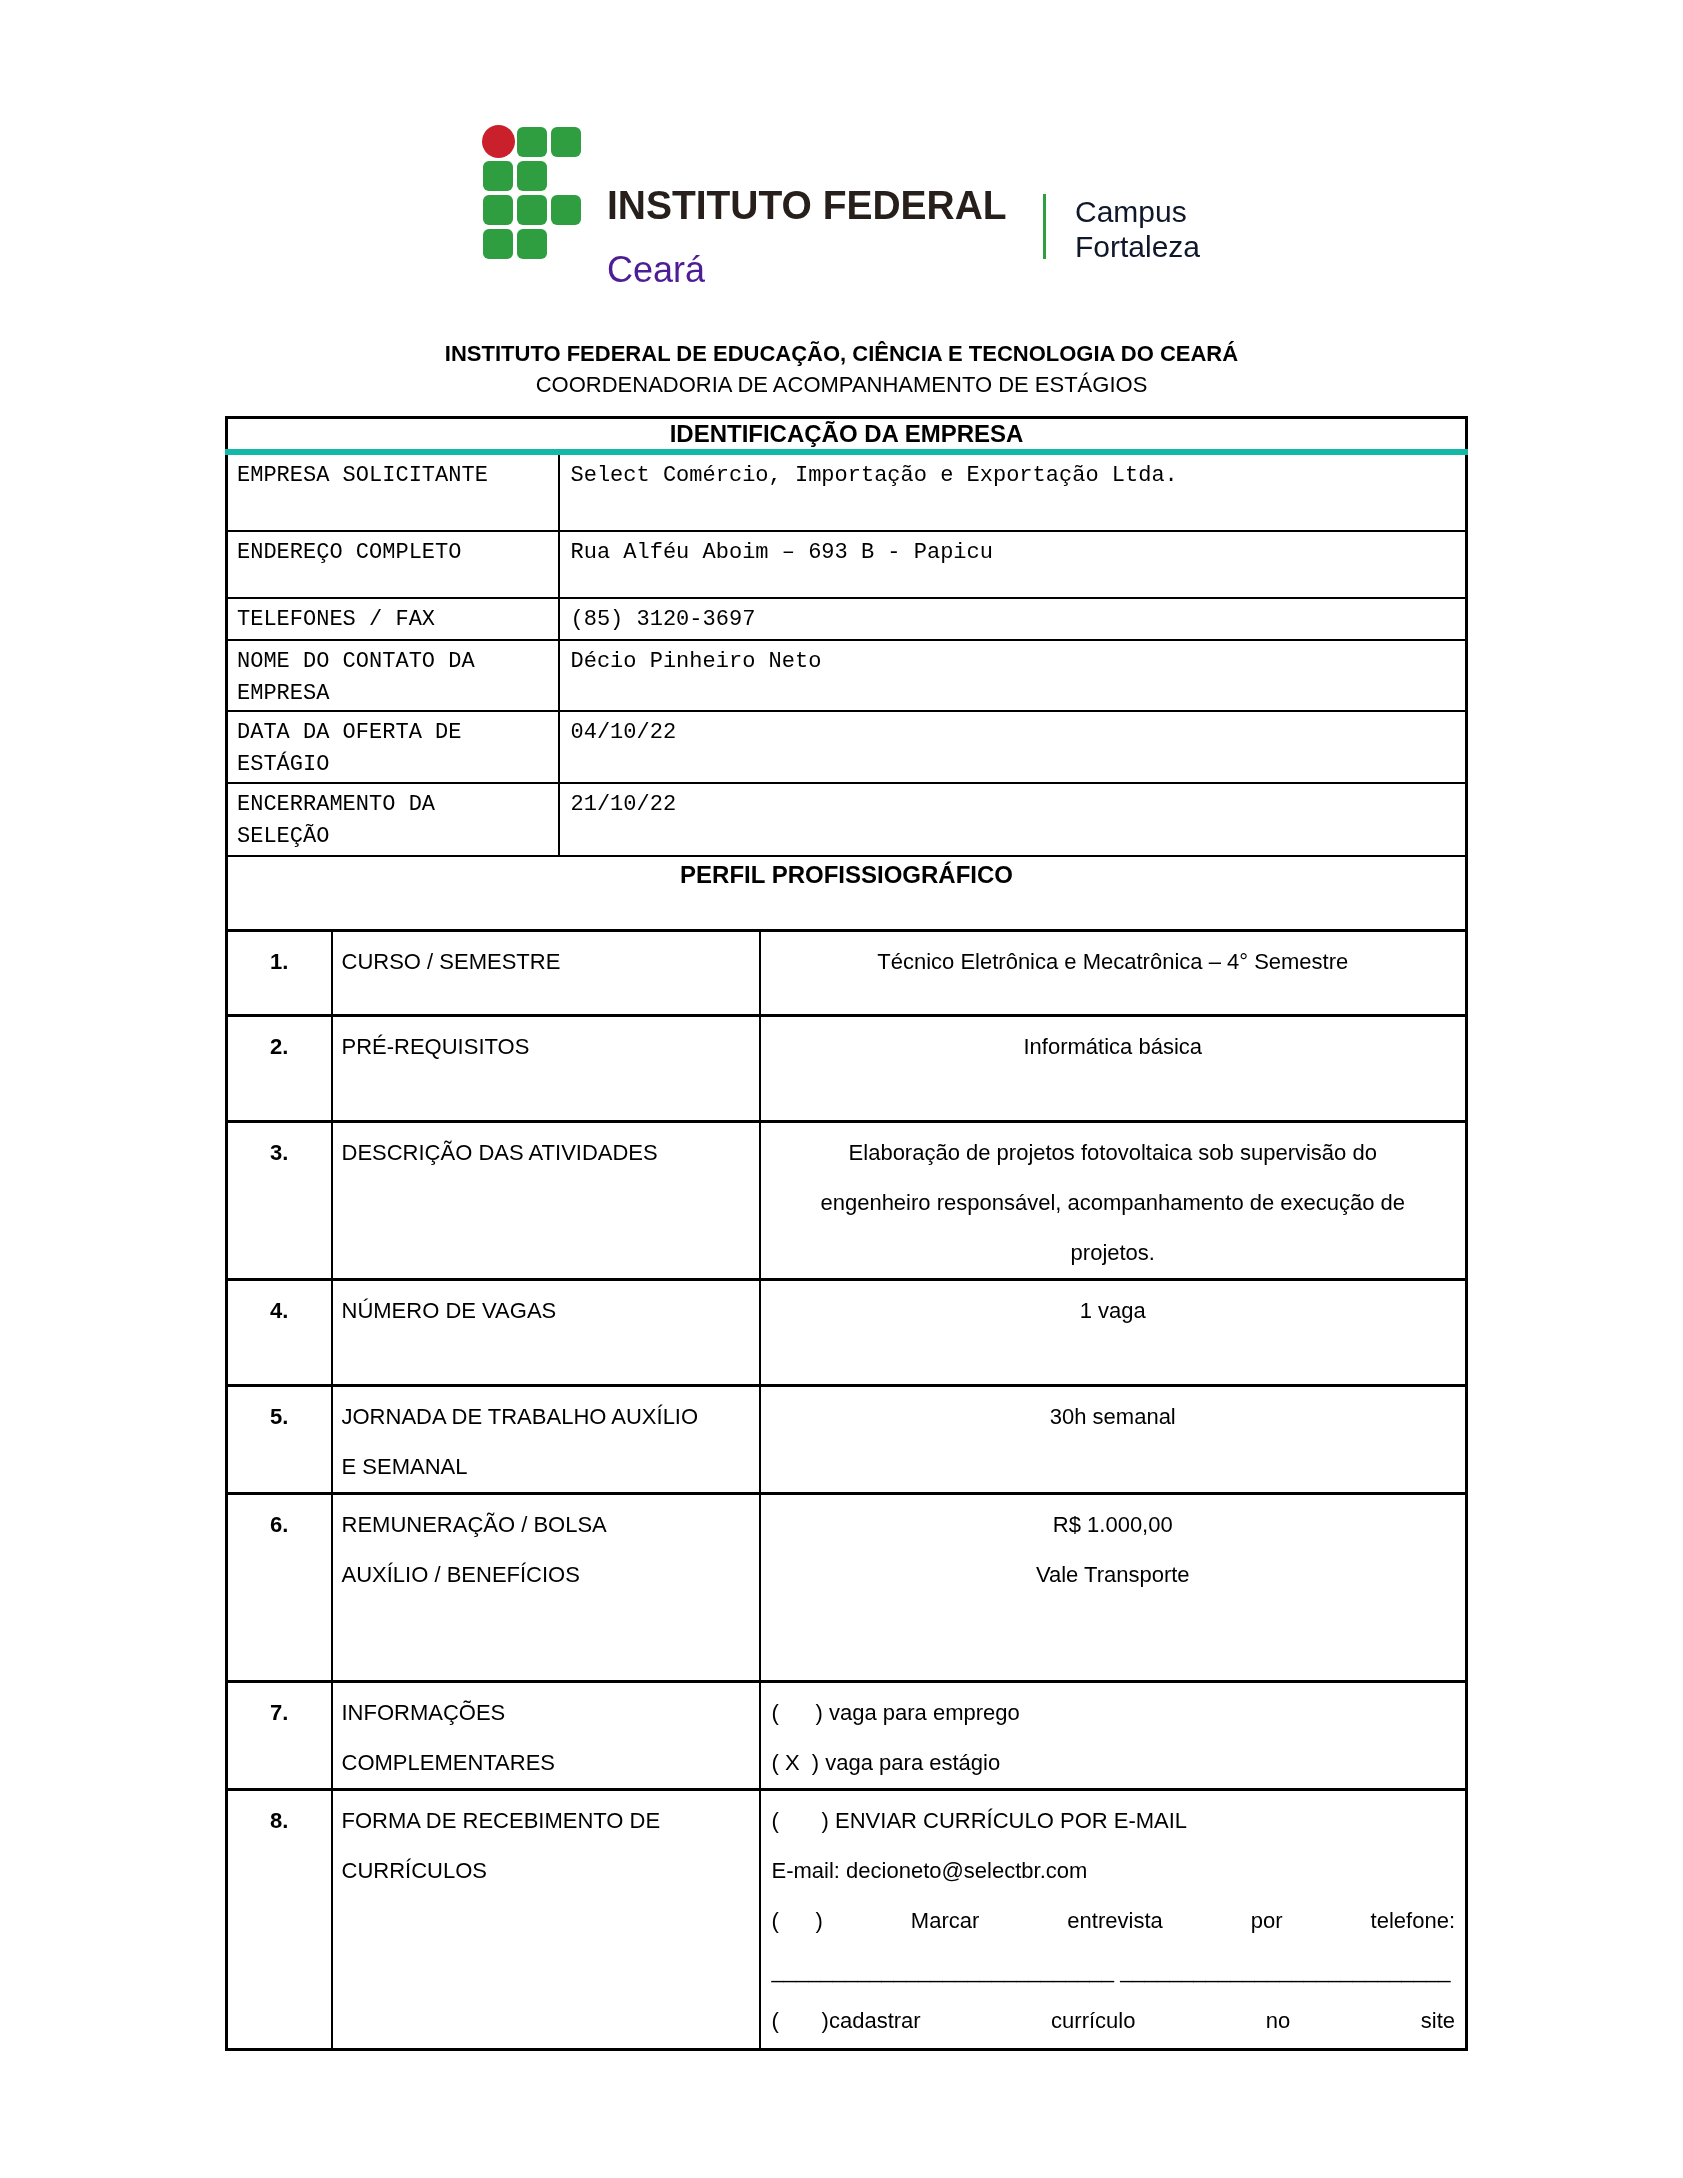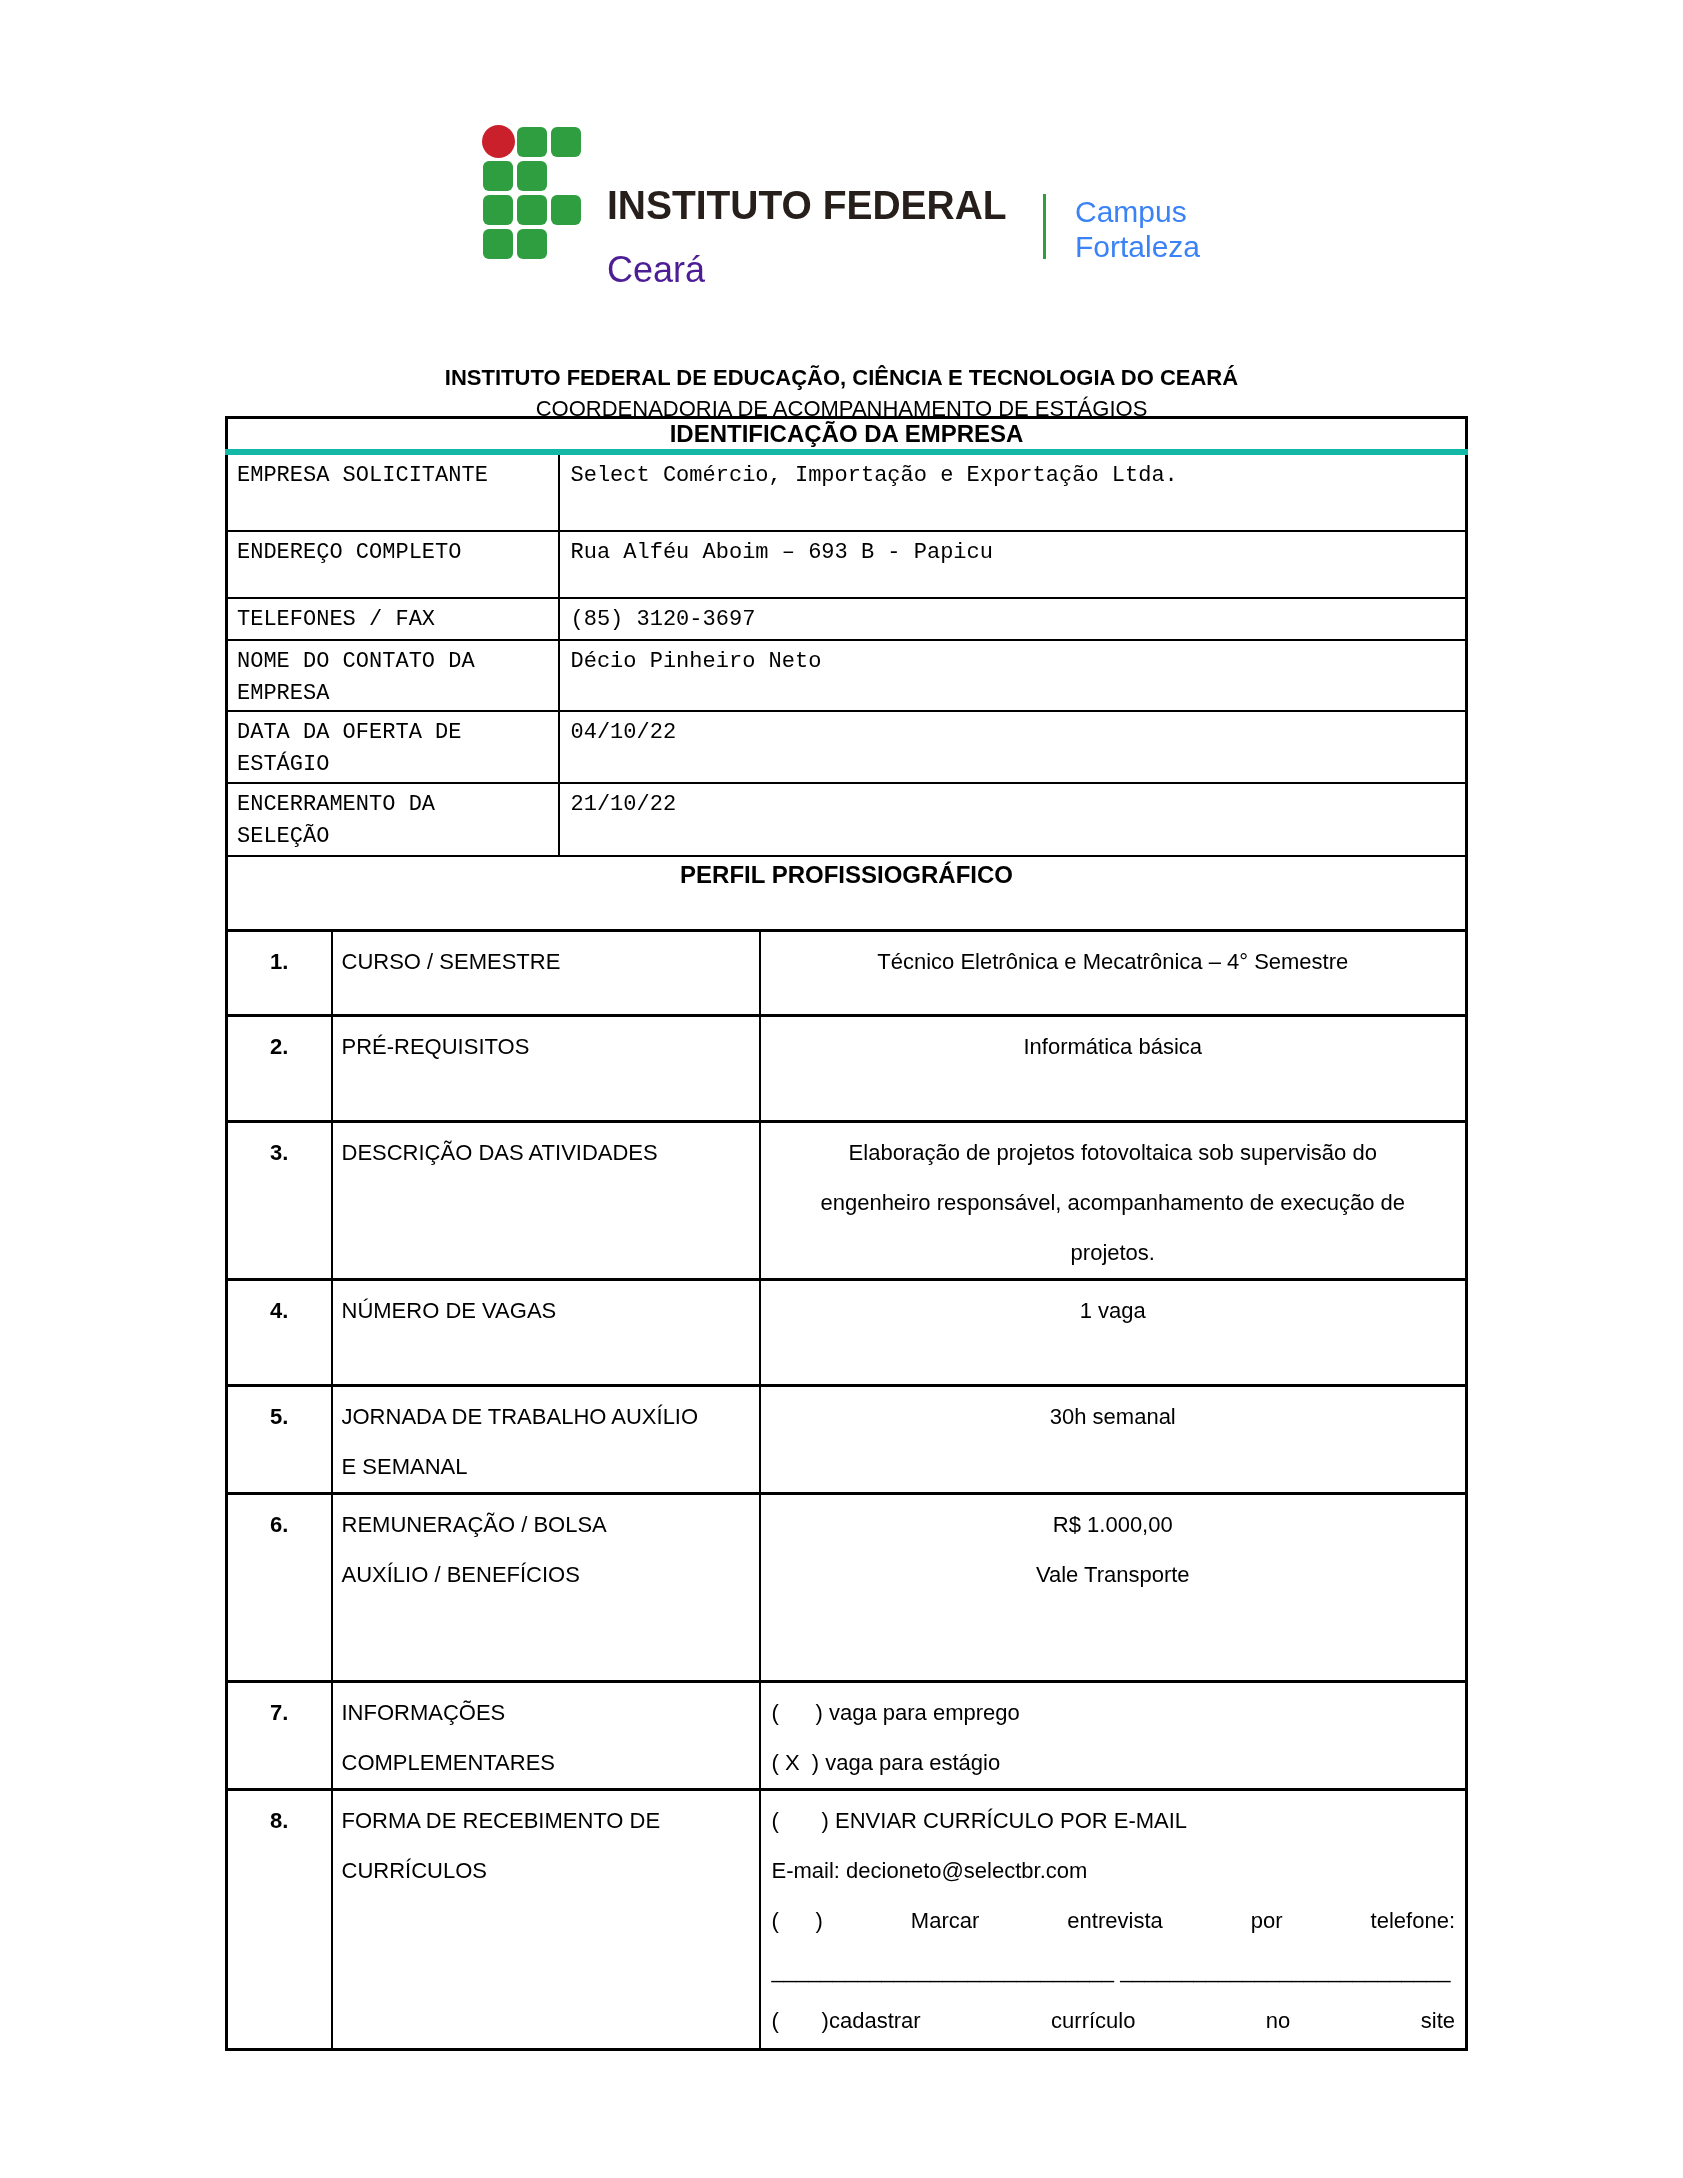--- a/index.html
+++ b/index.html
@@ -26,24 +26,24 @@
 
   .brand { position: absolute; left: 607px; top: 184px; }
   .brand-name {
     font-size: 41px; font-weight: bold; color: #271f1b;
     line-height: 42px; white-space: nowrap;
     transform: scaleX(.95); transform-origin: left top;
   }
   .brand-region { font-size: 36px; color: #4c1d95; line-height: 40px; margin-top: 24px; }
 
   .logo-separator { position: absolute; left: 1043px; top: 194px; width: 3px; height: 65px; background: #2f9e41; }
-  .campus { position: absolute; left: 1075px; top: 194px; font-size: 30px; color: #3b82f6; line-height: 35px; }
+  .campus { position: absolute; left: 1075px; top: 194px; font-size: 30px; color: #0f172a; line-height: 35px; }
 
   
-  .titles { position: absolute; top: 338px; left: 0; width: 1683px; text-align: center; font-size: 22px; line-height: 31px; margin-top: 24px; }
+  .titles { position: absolute; top: 338px; left: 0; width: 1683px; text-align: center; font-size: 22px; line-height: 31px; }
   .t1 { font-weight: bold; }
 
   
   table.form {
     position: absolute; left: 225px; top: 416px;
     width: 1240px;
     border-collapse: collapse; table-layout: fixed;
     border: 3px solid #000;
     font-size: 22px;
   }

